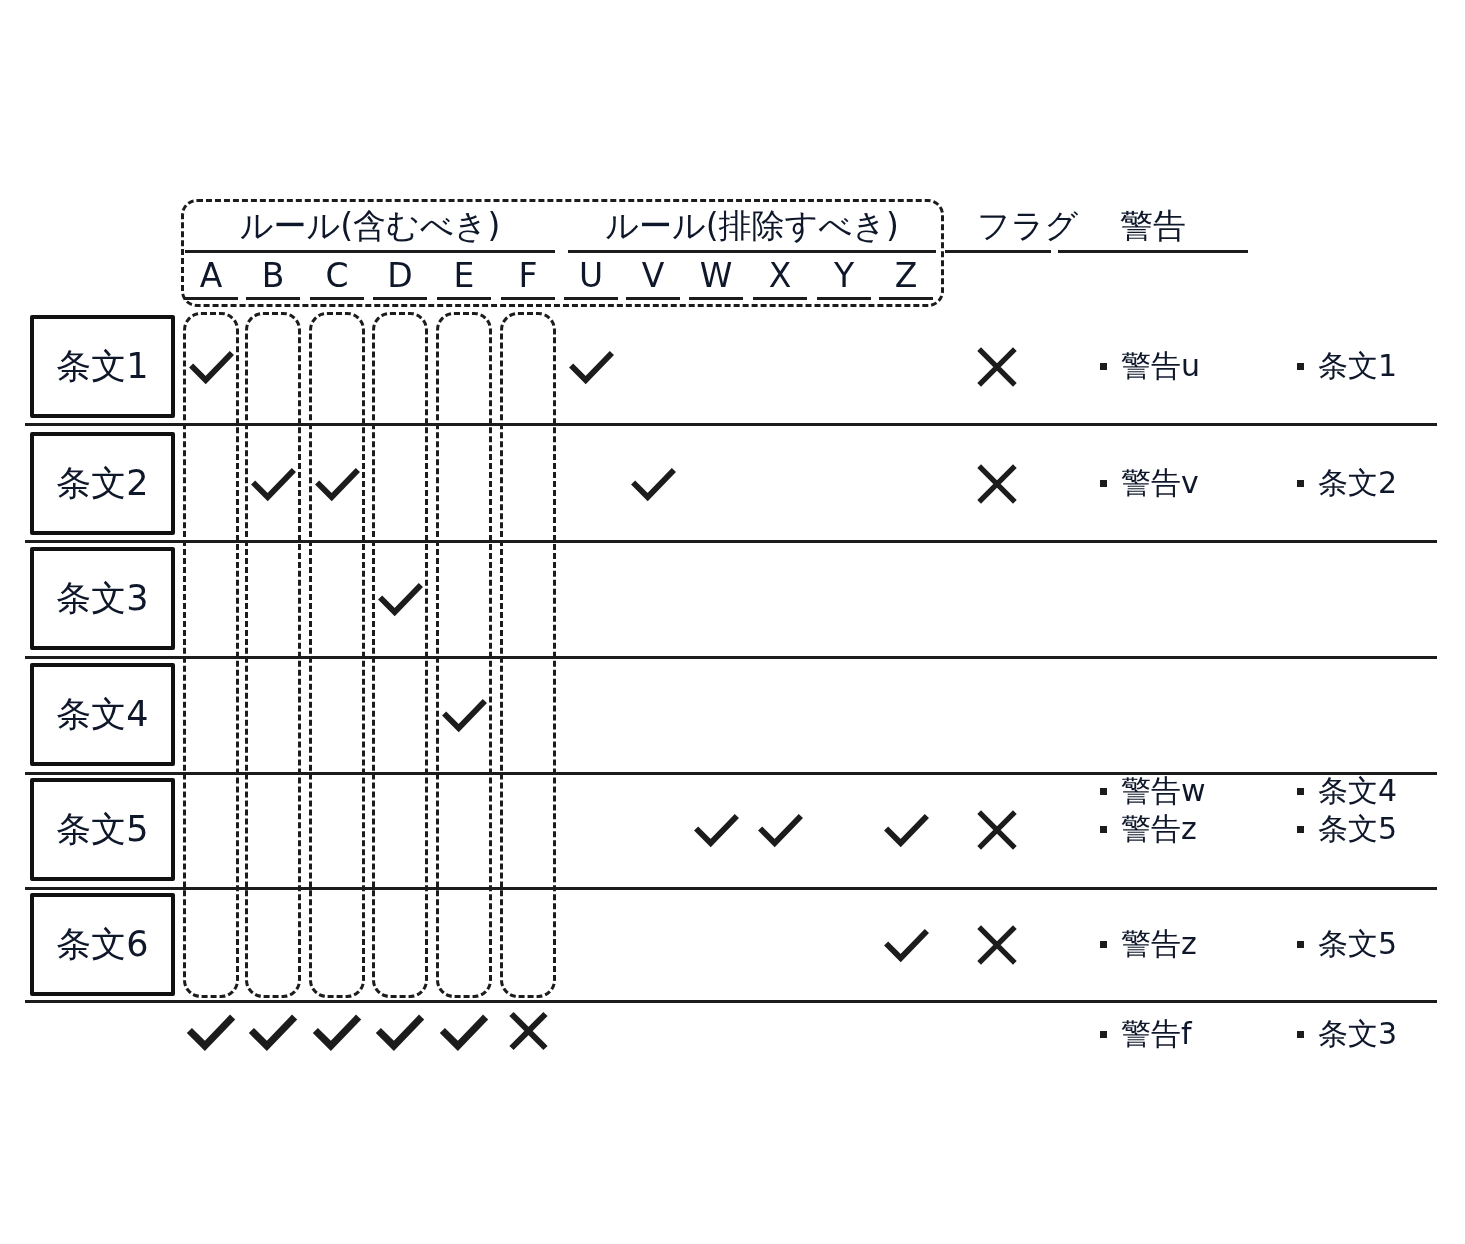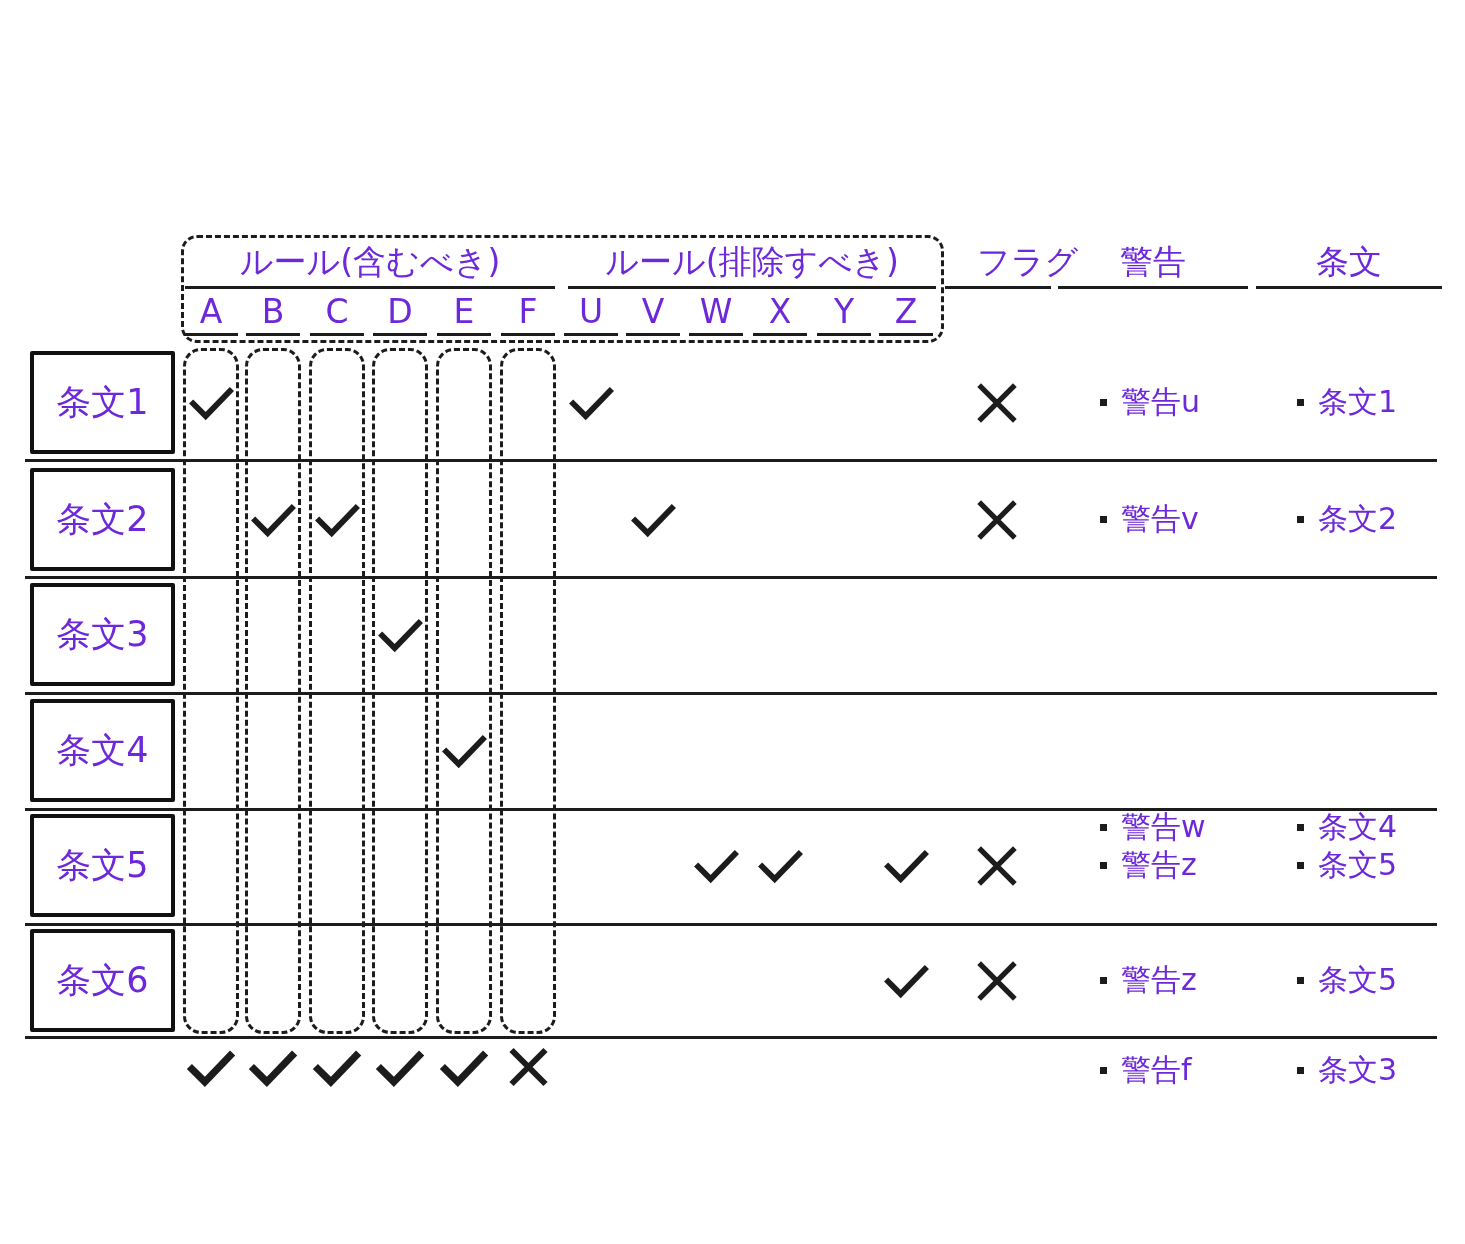--- a/index.html
+++ b/index.html
@@ -1,18 +1,18 @@
 <!DOCTYPE html>
 <html><head>
 <meta charset="utf-8">
 <style>
   html,body{margin:0;padding:0;background:#ffffff;}
   .canvas{
     position:relative;width:1465px;height:1080px;background:#ffffff;
-    font-family:"DejaVu Sans","Liberation Sans",sans-serif;color:#6d28d9;overflow:hidden;margin-top:36px;
+    font-family:"DejaVu Sans","Liberation Sans",sans-serif;color:#0f172a;overflow:hidden;
   }
   .abs{position:absolute;box-sizing:border-box;}
   .hdr-box{
     position:absolute;box-sizing:border-box;
     left:181px;top:199px;width:763px;height:108px;
     border:3px dashed #1c1c1c;border-radius:16px;
   }
   .grp{
     position:absolute;box-sizing:border-box;height:49px;
     border-bottom:3px solid #1c1c1c;text-align:center;
@@ -60,23 +60,20 @@
   </div>
 
   <div class="grp abs" style="left:945px;top:204px;width:106px;padding-left:32px;">
     <span>フラグ</span>
   </div>
 
   <div class="grp abs" style="left:1058px;top:204px;width:190px;">
     <span>警告</span>
   </div>
 
-  <div class="grp abs" style="left:1256px;top:204px;width:186px;">
-    <span>条文</span>
-  </div>
 
   <div id="layer">
       <div class="letter" style="left: 184px; top: 257px; width: 54px;">A</div>
       <div class="letter" style="left: 246px; top: 257px; width: 54px;">B</div>
       <div class="letter" style="left: 310px; top: 257px; width: 54px;">C</div>
       <div class="letter" style="left: 373px; top: 257px; width: 54px;">D</div>
       <div class="letter" style="left: 437px; top: 257px; width: 54px;">E</div>
       <div class="letter" style="left: 501px; top: 257px; width: 54px;">F</div>
       <div class="letter" style="left: 564px; top: 257px; width: 54px;">U</div>
       <div class="letter" style="left: 626px; top: 257px; width: 54px;">V</div>

